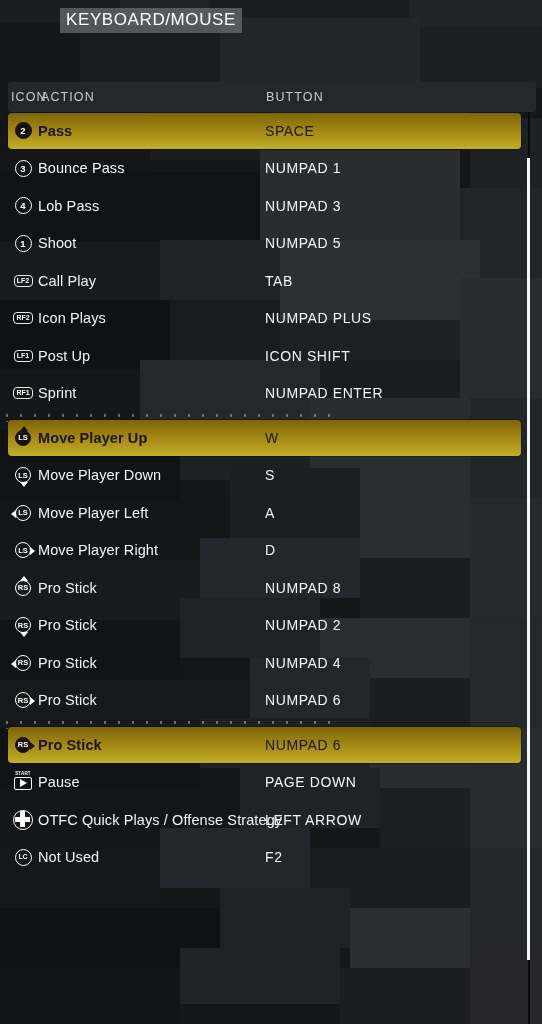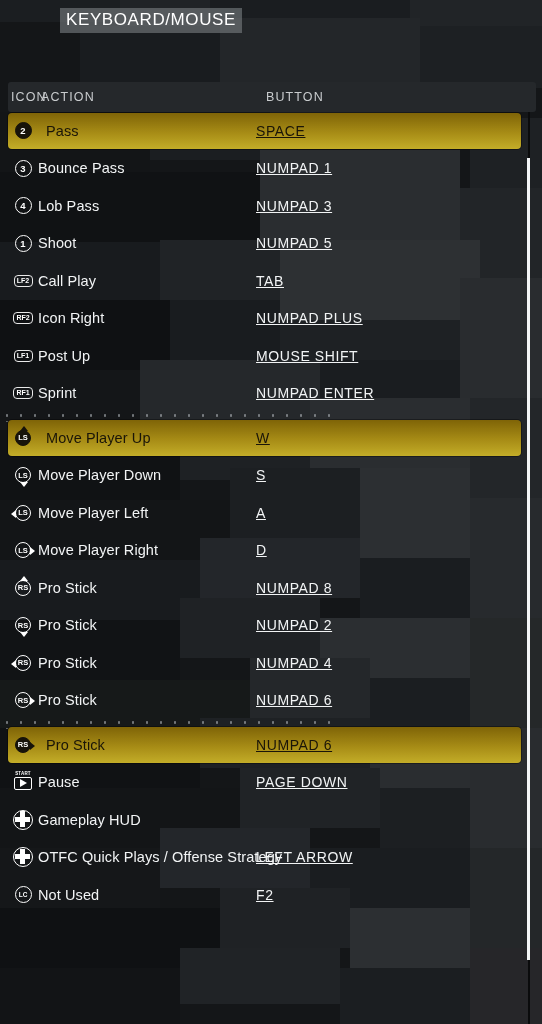--- a/index.html
+++ b/index.html
@@ -63,25 +63,25 @@
   .row .ico{
     position:absolute; left:11px; top:50%; transform:translateY(-50%);
     width:24px; height:24px; display:flex; align-items:center; justify-content:center;
     z-index:2;
   }
   .row .action{
     position:absolute; left:38px; top:50%; transform:translateY(-50%);
     color:#f2f4f5; font-size:14.5px; letter-spacing:.1px; white-space:nowrap; z-index:2;
   }
   .row .button{
-    position:absolute; left:256px; top:50%; transform:translateY(-50%);
-    color:#f2f4f5; font-size:14px; letter-spacing:.6px; white-space:nowrap; z-index:2;text-decoration:underline;
+    position:absolute; left:265px; top:50%; transform:translateY(-50%);
+    color:#f2f4f5; font-size:14px; letter-spacing:.6px; white-space:nowrap; z-index:2;
   }
   .row.sel .action, .row.sel .button{ color:#1a1508; }
-  .row.sel .action{ font-weight:normal;margin-left:8px; }
+  .row.sel .action{ font-weight:bold; }
   
   .ico-circle{
     width:17px; height:17px; border-radius:50%;
     border:1.7px solid #ffffff; color:#ffffff;
     font-size:9.5px; font-weight:bold; display:flex; align-items:center; justify-content:center;
     line-height:1;
   }
   .sel .ico-circle{ border-color:#17130a; background:#17130a; color:#ffffff; }
   .ico-bumper{
     border:1.6px solid #e9e9e9; border-radius:4px; color:#fff;
@@ -249,29 +249,29 @@
         <span class="ico">
           <span class="ico-bumper">LF2</span>
         </span>
         <span class="action">Call Play</span>
         <span class="button">TAB</span>
       </div>
       <div class="row">
         <span class="ico">
           <span class="ico-bumper">RF2</span>
         </span>
-        <span class="action">Icon Right</span>
+        <span class="action">Icon Plays</span>
         <span class="button">NUMPAD PLUS</span>
       </div>
       <div class="row">
         <span class="ico">
           <span class="ico-bumper">LF1</span>
         </span>
         <span class="action">Post Up</span>
-        <span class="button">MOUSE SHIFT</span>
+        <span class="button">ICON SHIFT</span>
       </div>
       <div class="row">
         <span class="ico">
           <span class="ico-bumper">RF1</span>
         </span>
         <span class="action">Sprint</span>
         <span class="button">NUMPAD ENTER</span>
       </div>
       <div class="sep">
         <div class="dots"></div>
@@ -388,31 +388,20 @@
         <span class="button">PAGE DOWN</span>
       </div>
       <div class="row">
         <span class="ico">
           <span class="dpad">
             <span class="ring"></span>
             <span class="v"></span>
             <span class="h"></span>
           </span>
         </span>
-        <span class="action">Gameplay HUD</span>
-        <span class="button"></span>
-      </div>
-      <div class="row">
-        <span class="ico">
-          <span class="dpad">
-            <span class="ring"></span>
-            <span class="v"></span>
-            <span class="h"></span>
-          </span>
-        </span>
         <span class="action">OTFC Quick Plays / Offense Strategy</span>
         <span class="button">LEFT ARROW</span>
       </div>
       <div class="row">
         <span class="ico">
           <span class="ico-circle" style="font-size: 6.5px;">LC</span>
         </span>
         <span class="action">Not Used</span>
         <span class="button">F2</span>
       </div>

